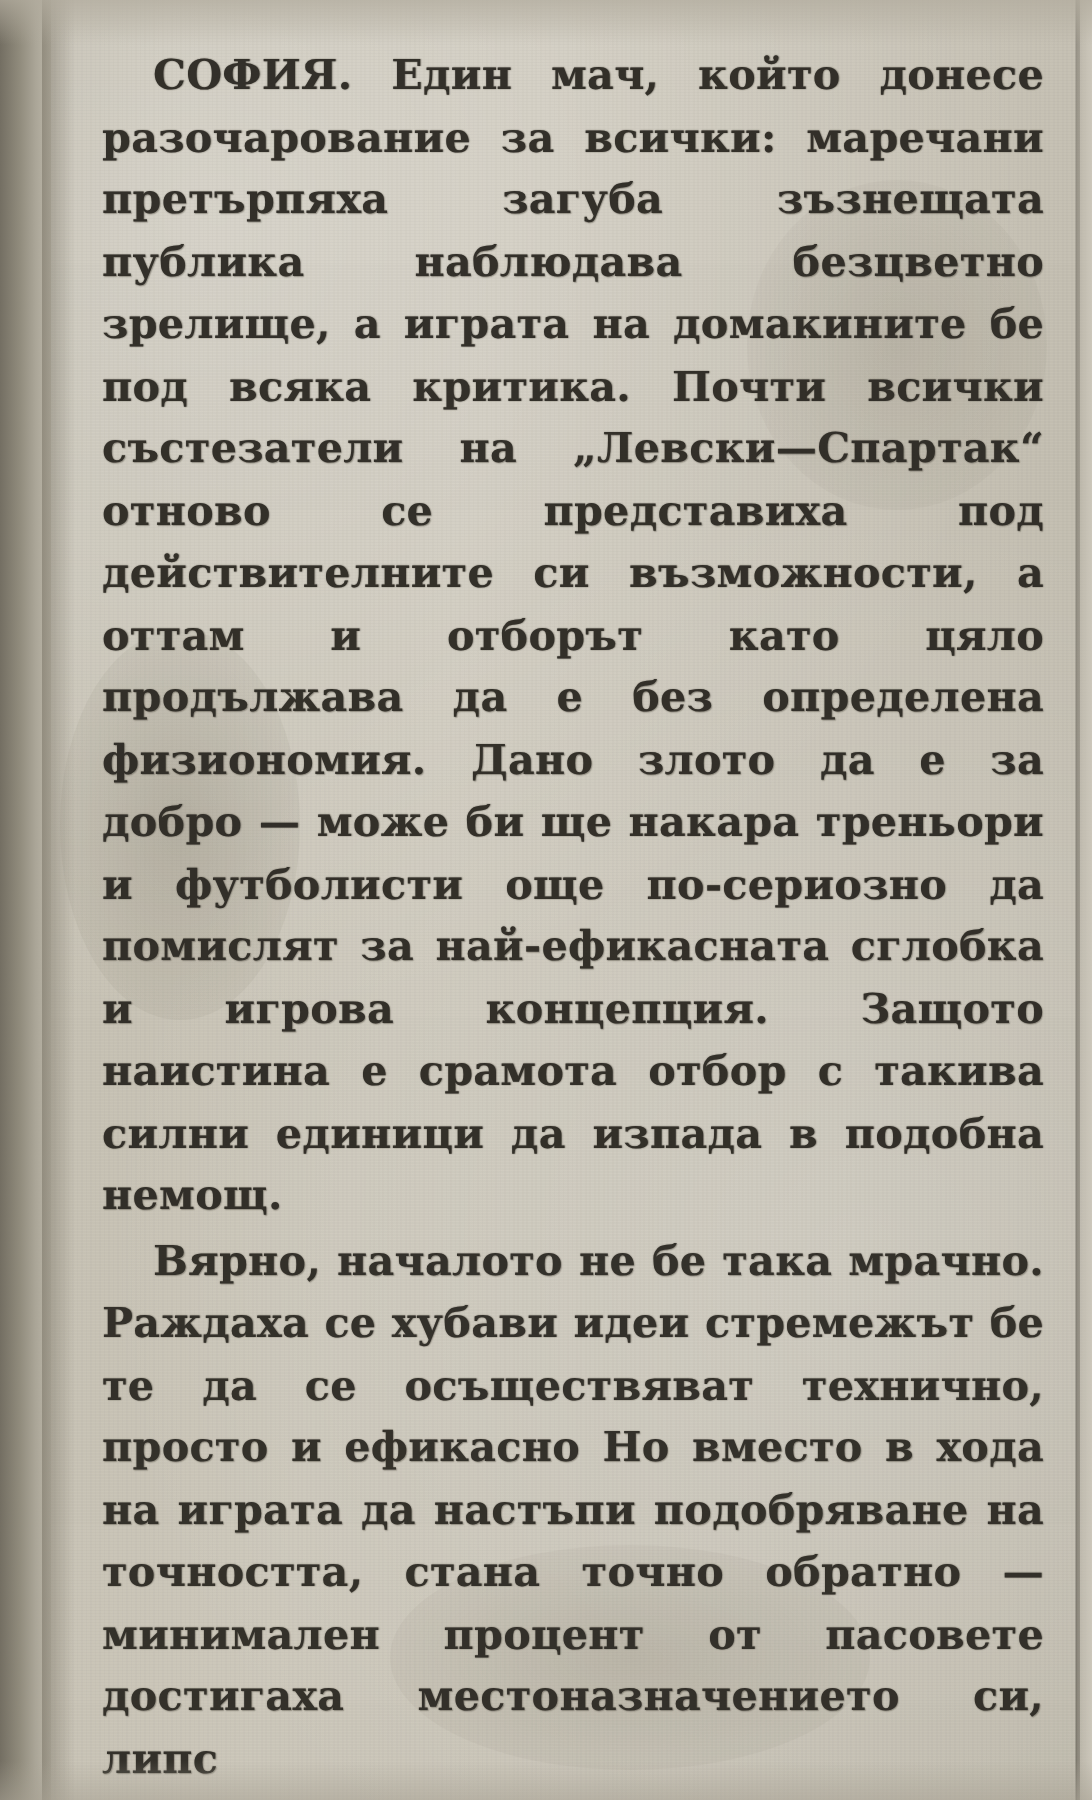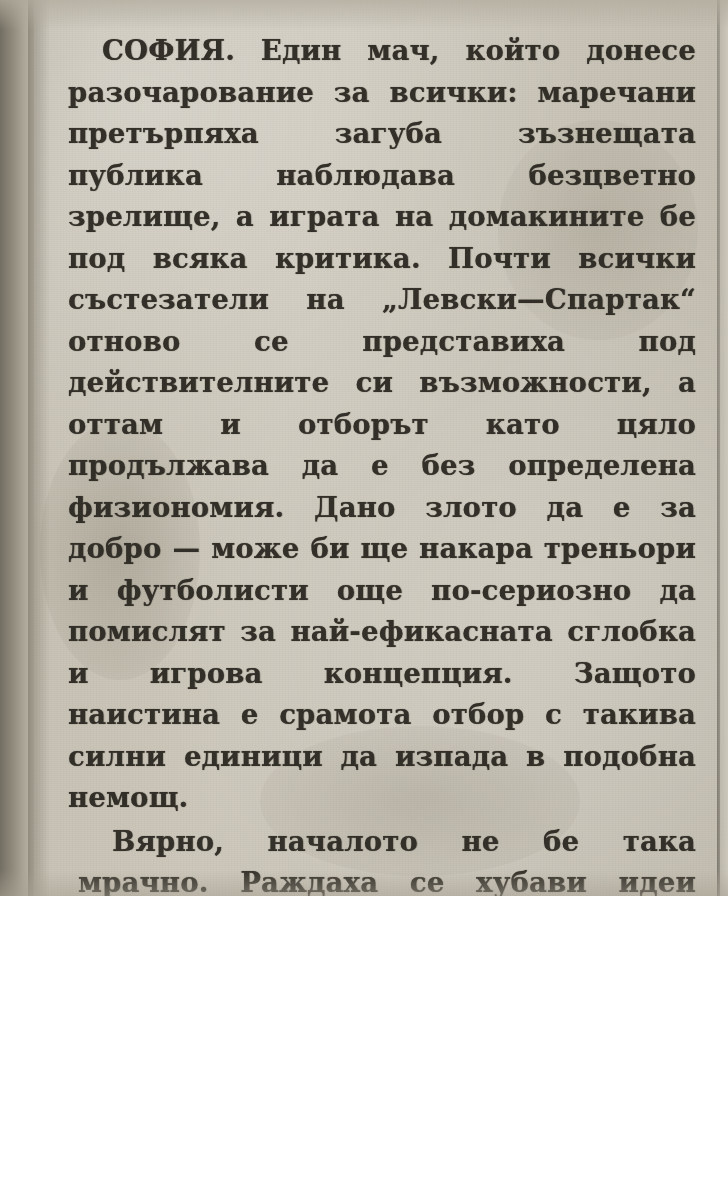--- a/index.html
+++ b/index.html
@@ -9,21 +9,21 @@
   }
   body {
     width: 728px;
     height: 1200px;
     overflow: hidden;
     font-family: "Liberation Serif", serif;
   }
   .page {
     position: relative;
     width: 728px;
-    height: 896px;
+    height: 1200px;
     background: #e5e5e5;
     overflow: hidden;
   }
   
   .paper {
     position: absolute;
     inset: 0;
     background:
       radial-gradient(circle at 20% 12%, rgba(255,255,255,0.28), rgba(255,255,255,0) 45%),
       radial-gradient(circle at 78% 70%, rgba(255,255,255,0.18), rgba(255,255,255,0) 50%),
@@ -98,21 +98,21 @@
     text-shadow:
       0 0 1px rgba(60,56,48,0.55),
       0.6px 0.4px 0.8px rgba(90,86,76,0.45);
     -webkit-font-smoothing: none;
   }
   .para.indent {
     text-indent: 34px;
   }
   
   .para:nth-child(1) { opacity: 0.97; }
-  .para:nth-child(2) { opacity: 0.96; margin-left: 10px; }
+  .para:nth-child(2) { opacity: 0.96; }
   .smudge {
     position: absolute;
     pointer-events: none;
     border-radius: 50%;
     mix-blend-mode: multiply;
   }
   .s1 { left: 40px; top: 420px; width: 160px; height: 260px; background: radial-gradient(ellipse at center, rgba(120,114,99,0.22), rgba(120,114,99,0)); }
   .s2 { right: 30px; top: 120px; width: 200px; height: 220px; background: radial-gradient(ellipse at center, rgba(125,119,104,0.16), rgba(125,119,104,0)); }
   .s3 { left: 260px; bottom: 20px; width: 320px; height: 150px; background: radial-gradient(ellipse at center, rgba(130,124,108,0.18), rgba(130,124,108,0)); }
 </style>

